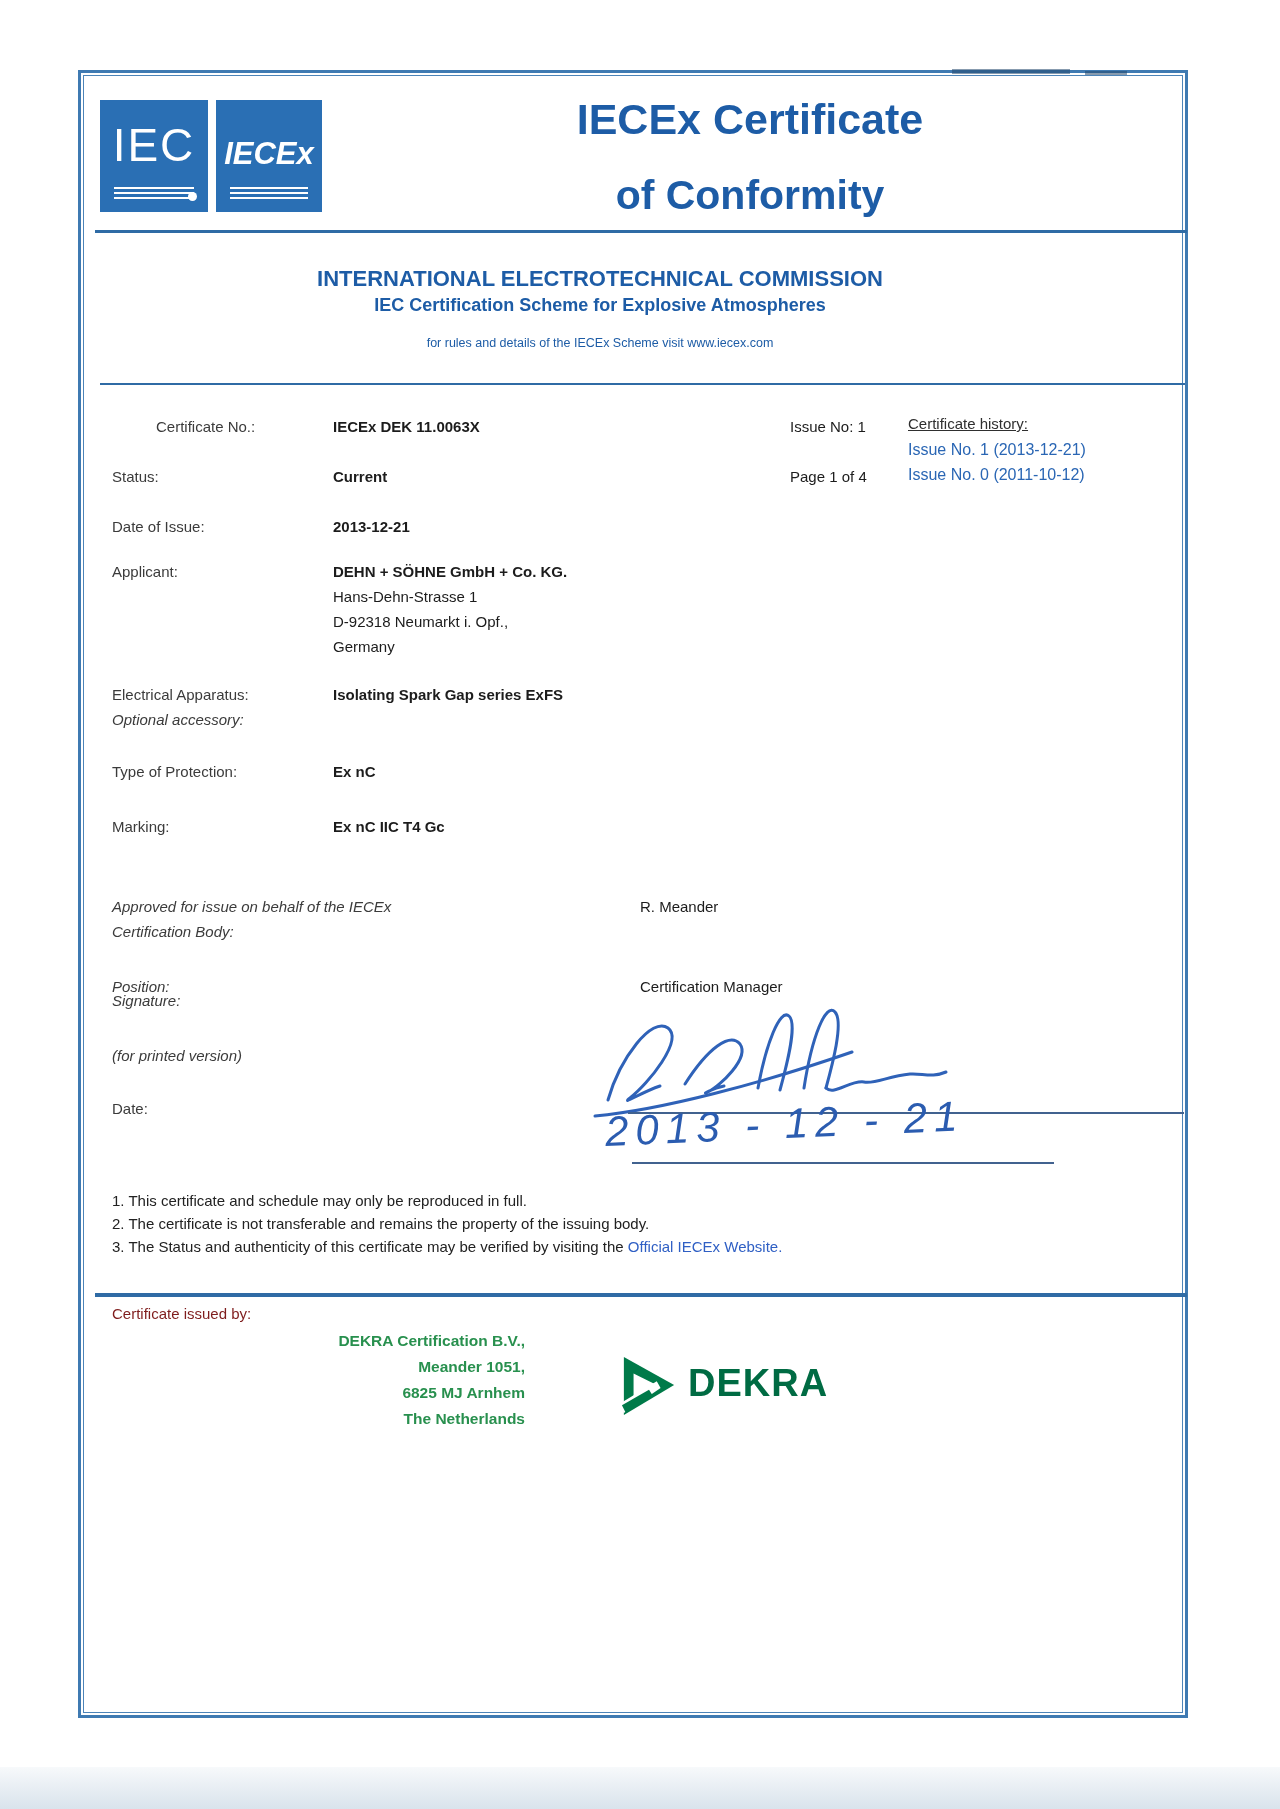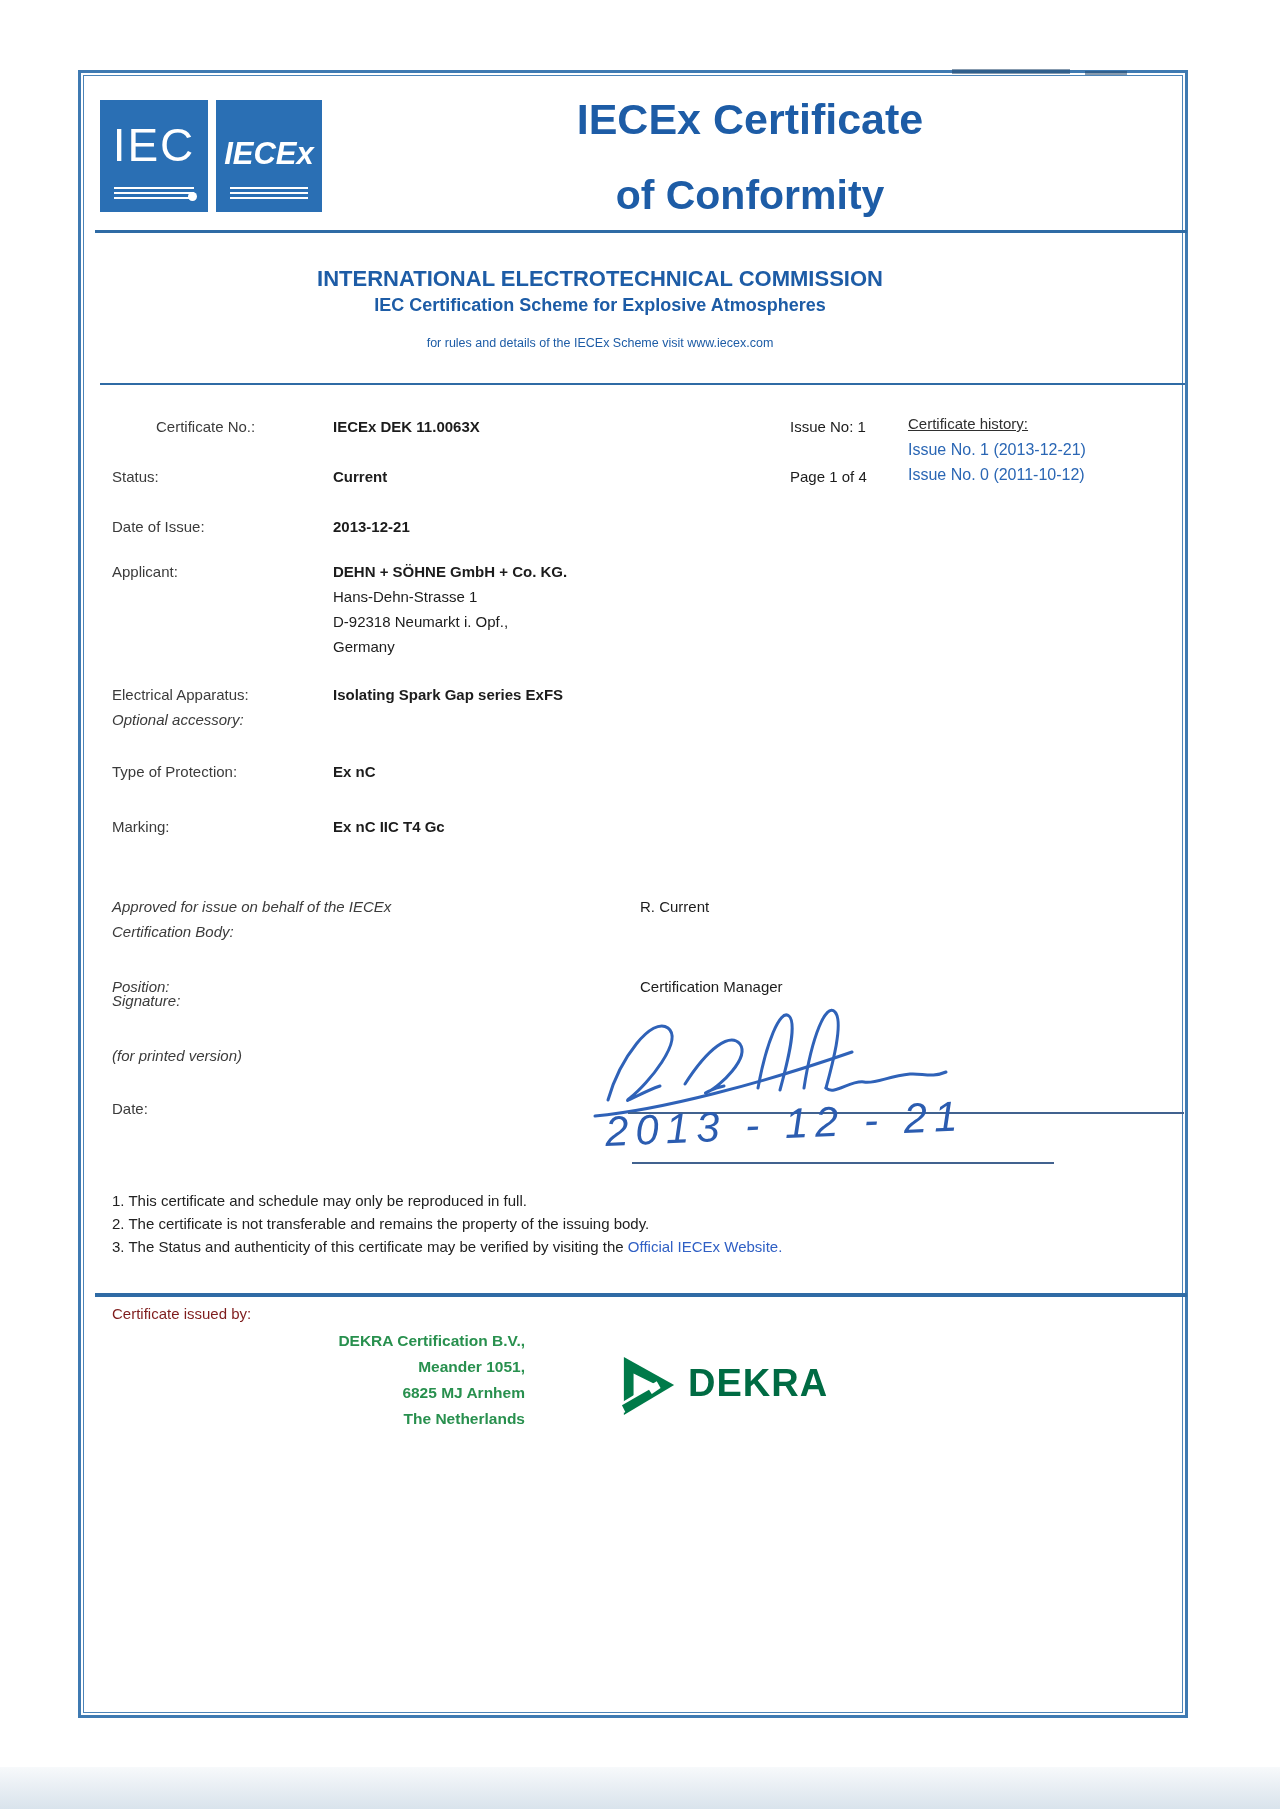--- a/index.html
+++ b/index.html
@@ -93,21 +93,21 @@
     <div class="abs value bold" style="left:333px;top:818px;">Ex nC IIC T4 Gc</div>
 
     <div class="abs value" style="left:790px;top:418px;">Issue No: 1</div>
     <div class="abs value" style="left:790px;top:468px;">Page 1 of 4</div>
     <div class="abs label" style="left:908px;top:415px;text-decoration:underline;color:#2f2f2f;">Certificate history:</div>
     <div class="abs hist" style="left:908px;top:441px;">Issue No. 1 (2013-12-21)</div>
     <div class="abs hist" style="left:908px;top:466px;">Issue No. 0 (2011-10-12)</div>
 
     <div class="abs label ital" style="left:112px;top:898px;">Approved for issue on behalf of the IECEx</div>
     <div class="abs label ital" style="left:112px;top:923px;">Certification Body:</div>
-    <div class="abs value" style="left:640px;top:898px;">R. Current</div>
+    <div class="abs value" style="left:640px;top:898px;">R. Meander</div>
 
     <div class="abs label ital" style="left:112px;top:978px;">Position:</div>
     <div class="abs value" style="left:640px;top:978px;">Certification Manager</div>
 
     <div class="abs label ital" style="left:112px;top:992px;">Signature:</div>
     <div class="abs label ital" style="left:112px;top:1047px;">(for printed version)</div>
     <div class="abs label" style="left:112px;top:1100px;">Date:</div>
 
     <svg class="abs" style="left:590px;top:988px;" width="430" height="132" viewBox="0 0 430 132">
       <g fill="none" stroke="#2f62b8" stroke-width="3" stroke-linecap="round">

